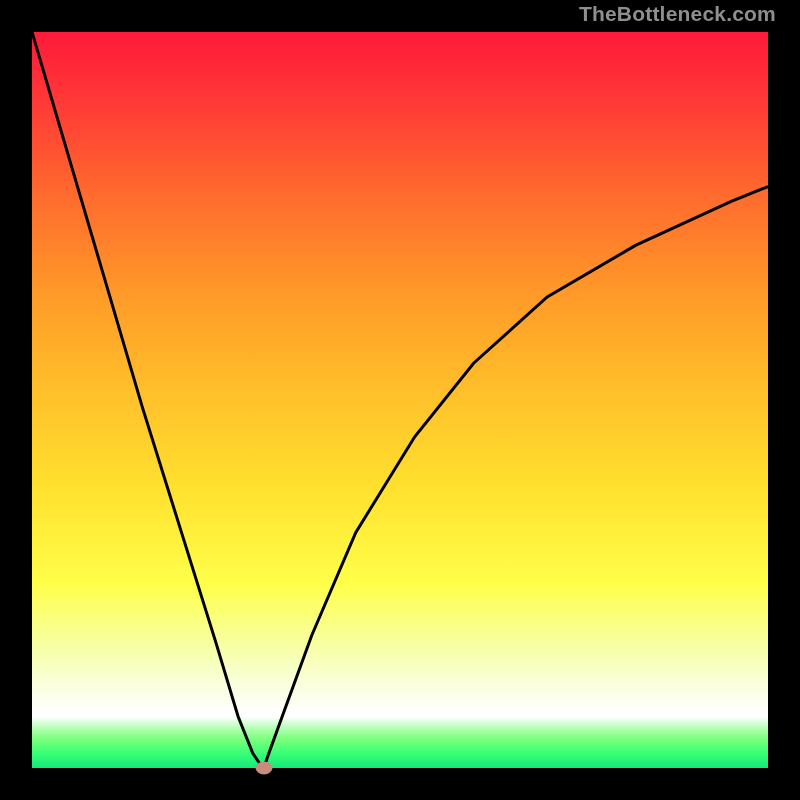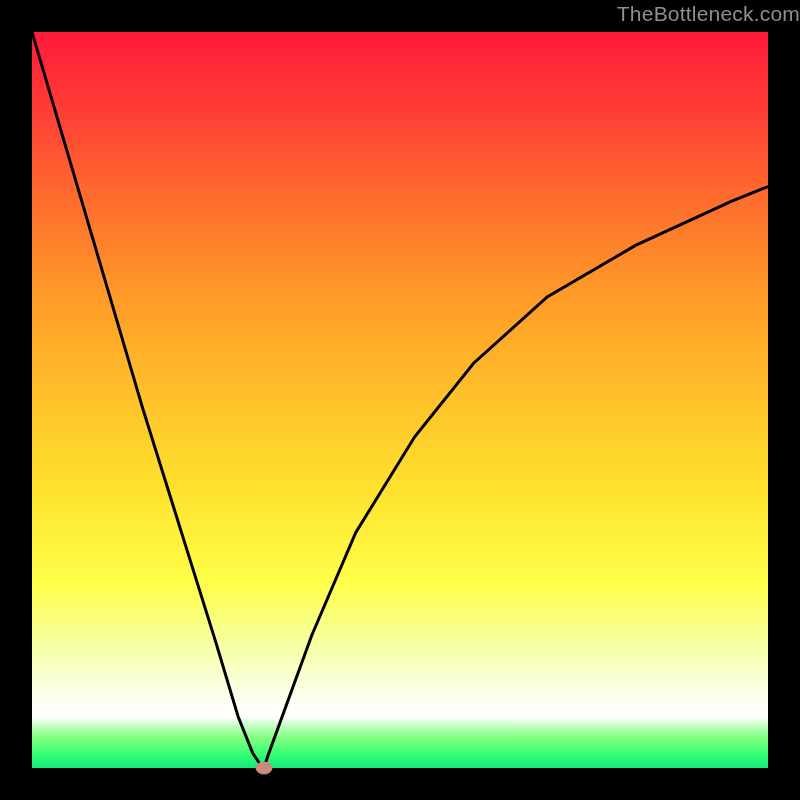--- a/index.html
+++ b/index.html
@@ -47,24 +47,24 @@
     position: absolute;
     width: 17px;
     height: 13px;
     border-radius: 50%;
     background: #c88c7e;
     transform: translate(-50%, -50%);
   }
   .watermark {
     position: absolute;
     top: 2px;
-    right: 0;
+    right: 24px;
     color: #8f8f8f;
     font-size: 21px;
-    font-weight: 400;
+    font-weight: 700;
     letter-spacing: 0.2px;
   }
 </style>
 </head>
 <body>
 
 <div class="watermark">TheBottleneck.com</div>
 
 <div class="frame">
 

